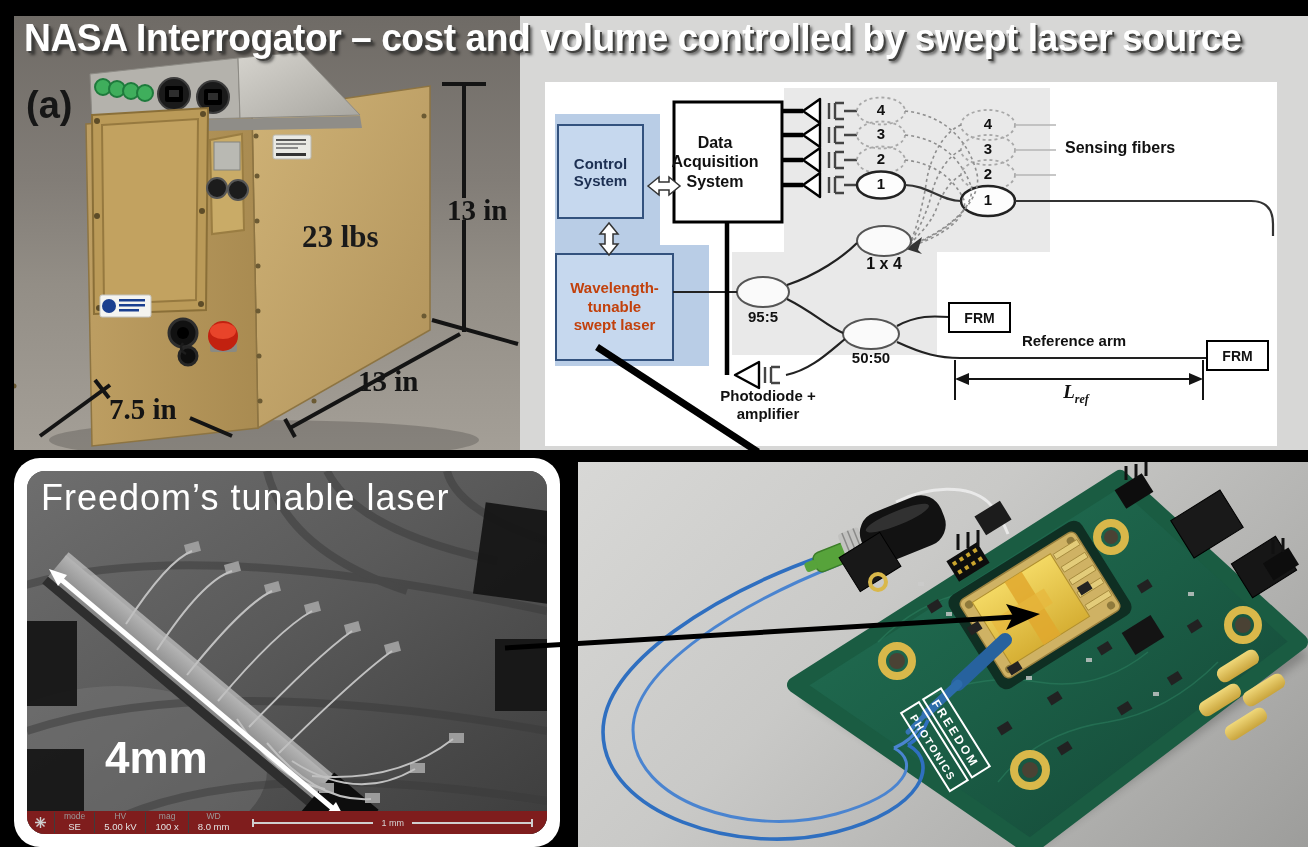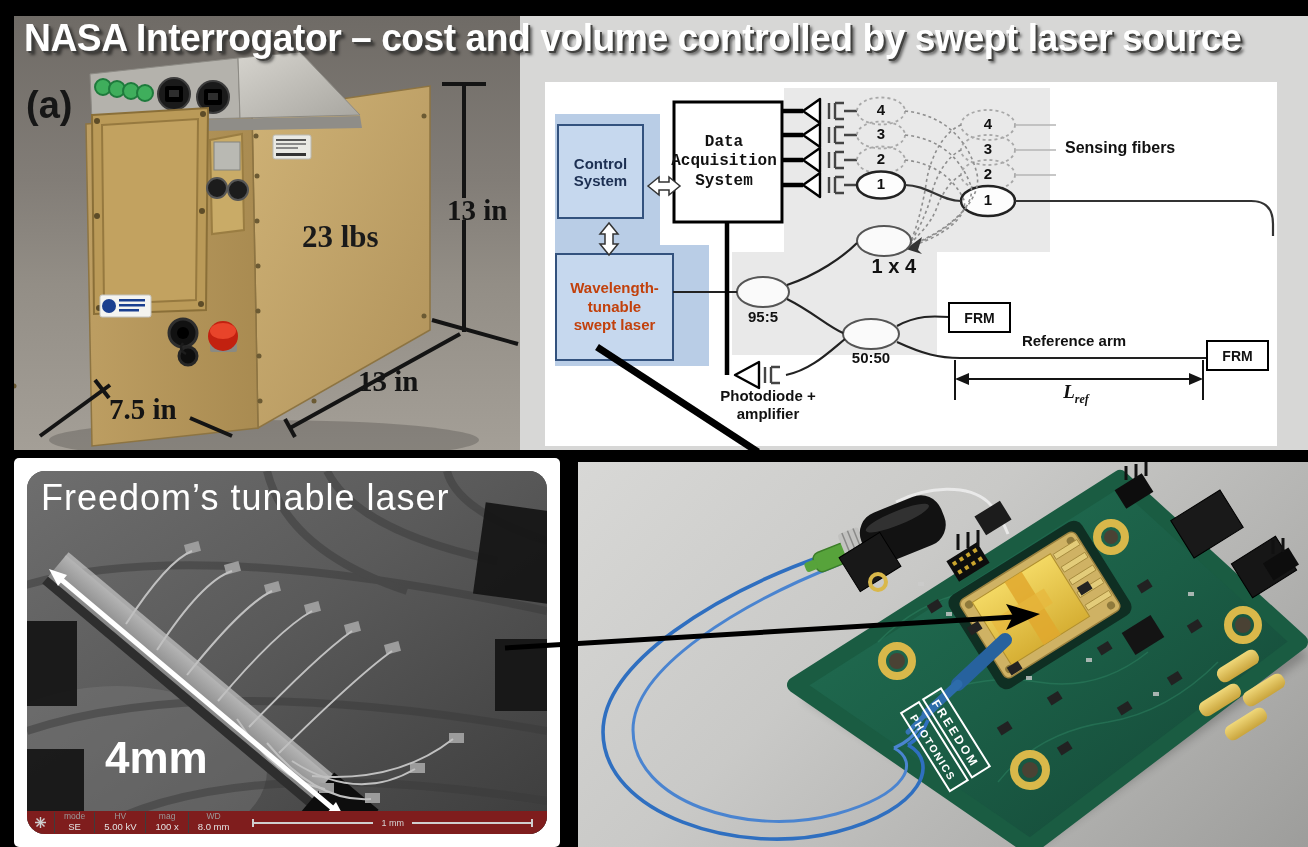--- a/index.html
+++ b/index.html
@@ -23,29 +23,29 @@
   .dim-w{left:95px;top:377px;font-size:29px;}
   .weight{left:288px;top:203px;font-size:31px;color:#1a1a1a;
           font-family:"Liberation Serif",serif;font-weight:600;}
 
   
   .gray-panel{left:520px;top:16px;width:788px;height:434px;background:#d7d7d6;}
   .diagram{left:25px;top:66px;width:732px;height:364px;background:#fff;overflow:hidden;}
   .dlabel{position:absolute;color:#111;font-weight:bold;text-align:center;}
   .boxtext{display:flex;align-items:center;justify-content:center;}
   .ctrl-label{left:13px;top:43px;width:85px;height:93px;font-size:15px;color:#1c2f52;}
-  .daq-label{left:125px;top:20px;width:108px;height:120px;font-size:16px;line-height:1.2;font-family:Liberation Mono, monospace;}
+  .daq-label{left:116px;top:20px;width:108px;height:120px;font-size:16px;line-height:1.2;}
   .laser-label{left:11px;top:172px;width:117px;height:106px;font-size:15px;color:#c2410c;line-height:1.25;}
   .chnum{width:30px;font-size:15px;}
   .frm{font-size:14px;display:flex;align-items:center;justify-content:center;}
   .lref{font-family:"Liberation Serif",serif;font-style:italic;font-weight:bold;font-size:19px;}
   .lref sub{font-size:12px;}
 
   
-  .sem-frame{left:14px;top:458px;width:546px;height:389px;background:#fff;border-radius:5px;z-index:2;}
+  .sem-frame{left:14px;top:458px;width:546px;height:389px;background:#fff;border-radius:26px;z-index:2;}
   .sem-inner{left:13px;top:13px;width:520px;height:363px;border-radius:18px;overflow:hidden;background:#4e4e4e;}
   .sem-caption{left:14px;top:6px;color:#fff;font-size:36px;letter-spacing:1px;z-index:6;}
   .sem-dim{left:78px;top:222px;color:#fff;font-size:44px;font-weight:600;z-index:6;margin-top:40px;}
   .sem-bar{left:0;bottom:0;width:520px;height:23px;background:#7f1d1d;display:flex;align-items:center;
     color:#c8c8c8;font-size:8.5px;z-index:7;}
   .sem-cell{display:flex;flex-direction:column;align-items:center;line-height:1.15;
     padding:0 9px;border-left:1px solid #3d3d3d;}
   .sem-cell .cl{color:#9a9a9a;}
   .sem-cell .cv{color:#e2e2e2;font-size:9.5px;text-align:right;}
   .sem-scale{flex:1;display:flex;align-items:center;margin:0 14px;color:#d5d5d5;font-size:9px;}
@@ -297,21 +297,21 @@
 swept laser</div>
       <div class="dlabel chnum" style="left:321px;top:19px;">4</div>
       <div class="dlabel chnum" style="left:321px;top:43px;">3</div>
       <div class="dlabel chnum" style="left:321px;top:68px;">2</div>
       <div class="dlabel chnum" style="left:321px;top:93px;">1</div>
       <div class="dlabel chnum" style="left:428px;top:33px;">4</div>
       <div class="dlabel chnum" style="left:428px;top:58px;">3</div>
       <div class="dlabel chnum" style="left:428px;top:83px;">2</div>
       <div class="dlabel chnum" style="left:428px;top:109px;">1</div>
       <div class="dlabel" style="left:186px;top:226px;width:64px;font-size:15px;">95:5</div>
-      <div class="dlabel" style="left:307px;top:173px;width:64px;font-size:20px;text-align:right;">1 x 4</div>
+      <div class="dlabel" style="left:307px;top:173px;width:64px;font-size:16px;">1 x 4</div>
       <div class="dlabel" style="left:294px;top:267px;width:64px;font-size:15px;">50:50</div>
       <div class="dlabel frm" style="left:404px;top:221px;width:61px;height:29px;">FRM</div>
       <div class="dlabel frm" style="left:662px;top:259px;width:61px;height:29px;">FRM</div>
       <div class="dlabel" style="left:520px;top:57px;width:160px;font-size:16px;text-align:left;">Sensing fibers</div>
       <div class="dlabel" style="left:459px;top:250px;width:140px;font-size:15px;">Reference arm</div>
       <div class="dlabel lref" style="left:496px;top:299px;width:70px;"><span>L</span><sub>ref</sub></div>
       <div class="dlabel ml" style="left:168px;top:305px;width:110px;font-size:15px;line-height:1.2;">Photodiode +
 amplifier</div>
     </div>
   </div>

